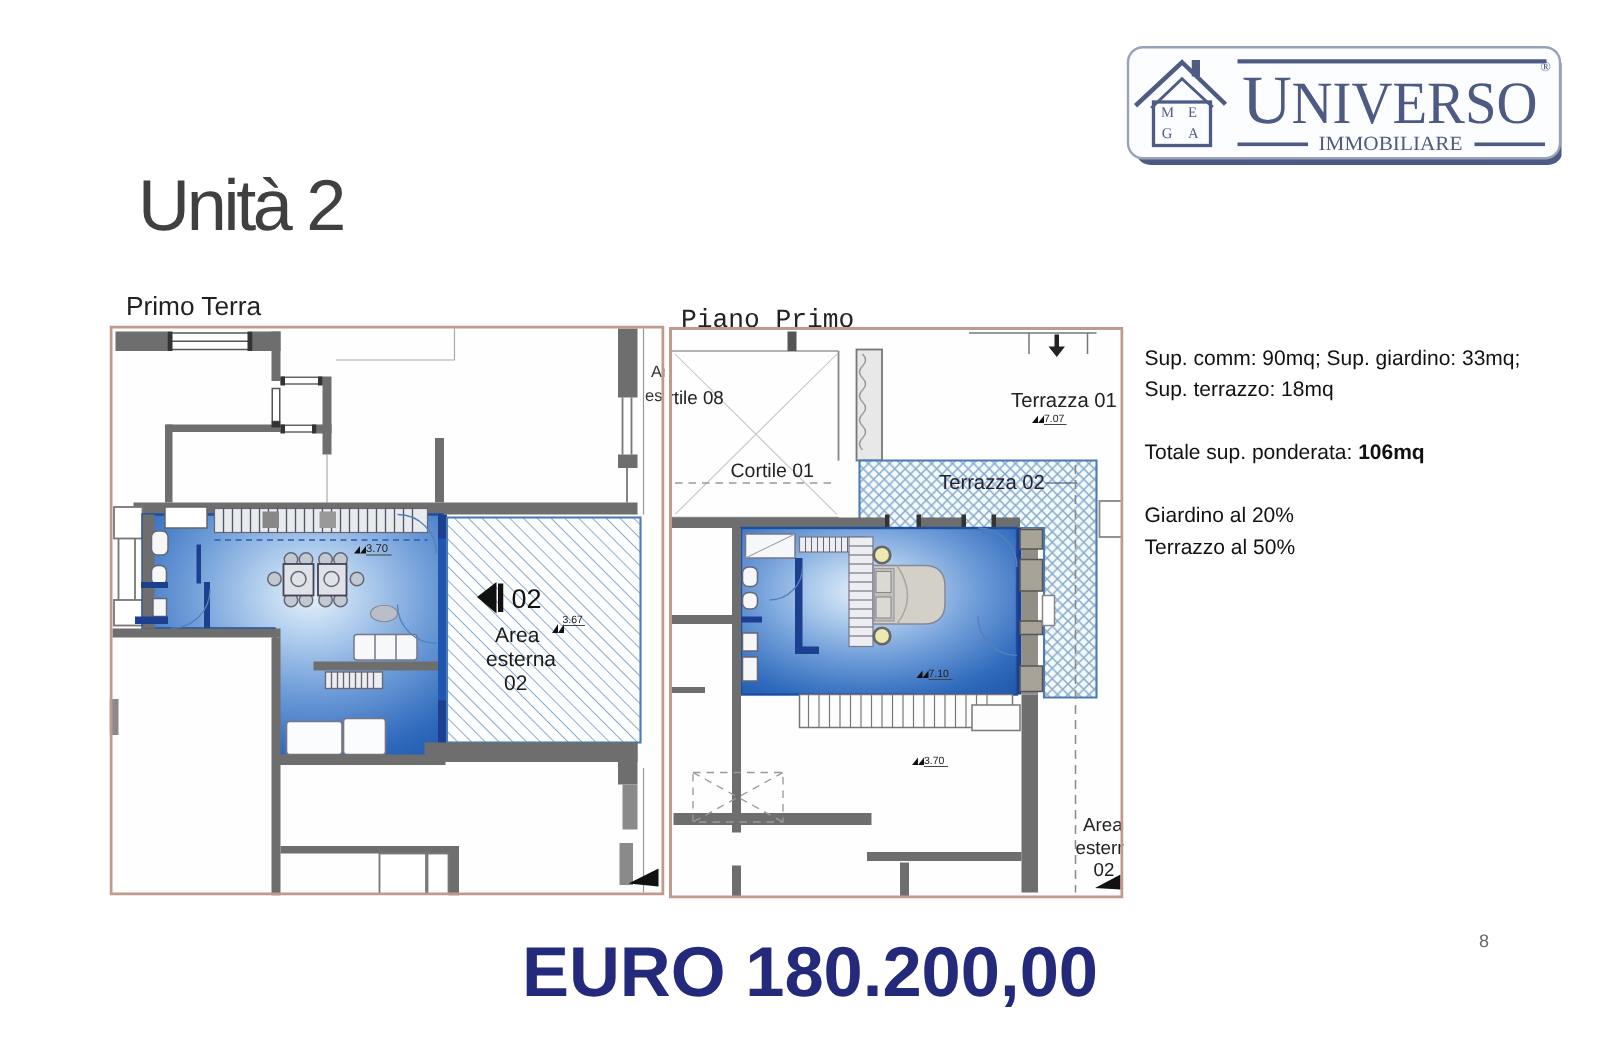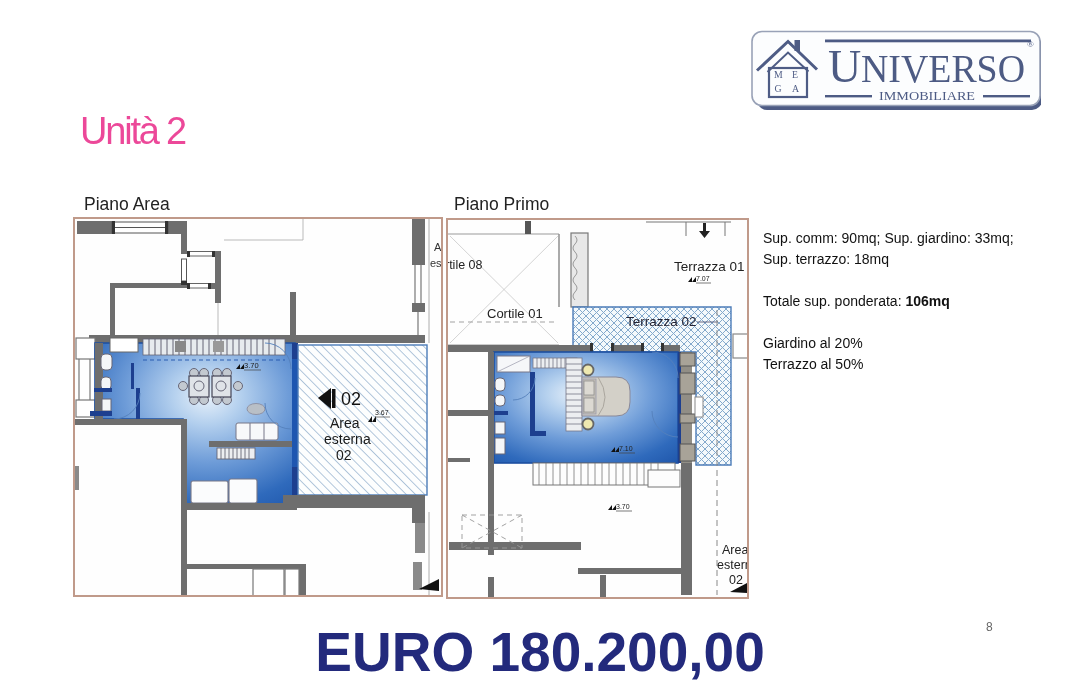--- a/index.html
+++ b/index.html
@@ -34,25 +34,25 @@
   <text x="279" y="17" font-family="Liberation Serif, serif" font-size="9" fill="#4d5b84">®</text>
 
   <g fill="#4d5b84" font-family="Liberation Serif, serif">
     <rect x="77" y="65" width="47" height="2.4"></rect>
     <text x="131" y="70" font-size="13.5" textLength="96" lengthAdjust="spacingAndGlyphs">IMMOBILIARE</text>
     <rect x="235" y="65" width="47" height="2.4"></rect>
   </g>
 </svg>
 </div>
 
-<div class="abs" style="left:80px;top:110px;font-size:38px;letter-spacing:-2.2px;color:#ec4899;">Unità 2</div>
-
-<div class="abs" style="left:84px;top:194px;font-size:17.5px;color:#222;">Piano Area</div>
-
-<div class="abs" style="left:454px;top:194px;font-size:17.5px;color:#222;">Piano Primo</div>
+<div class="abs" style="left:92px;top:110px;font-size:48px;letter-spacing:-2.2px;color:#404040;">Unità 2</div>
+
+<div class="abs" style="left:84px;top:194px;font-size:17.5px;color:#222;">Primo Terra</div>
+
+<div class="abs" style="left:454px;top:204px;font-size:17.5px;color:#222;font-family:Liberation Mono, monospace;">Piano Primo</div>
 
 <div class="abs" style="left:73px;top:217px;">
 <svg width="370" height="380" viewBox="0 0 370 380">
   <defs>
     <radialGradient id="broom" cx="0.56" cy="0.33" r="0.85">
       <stop offset="0" stop-color="#e8f1fa"></stop>
       <stop offset="0.2" stop-color="#b4d0ee"></stop>
       <stop offset="0.48" stop-color="#6e9cd8"></stop>
       <stop offset="0.78" stop-color="#2f6abc"></stop>
       <stop offset="1" stop-color="#1d54a9"></stop>
@@ -506,15 +506,15 @@
 </div>
 
 <div class="abs" style="left:763px;top:228px;width:300px;font-size:14px;color:#111;line-height:21px;">
   Sup. comm: 90mq; Sup. giardino: 33mq;<br>
   Sup. terrazzo: 18mq<br><br>
   Totale sup. ponderata: <b>106mq</b><br><br>
   Giardino al 20%<br>
   Terrazzo al 50%
 </div>
 
-<div class="abs" style="left:0;top:620px;width:1080px;text-align:center;font-size:55px;font-weight:bold;color:#232a7c;">EURO 180.200,00</div>
+<div class="abs" style="left:0;top:620px;width:1080px;text-align:center;font-size:47px;font-weight:bold;color:#232a7c;">EURO 180.200,00</div>
 
 <div class="abs" style="left:986px;top:620px;font-size:12px;color:#666;">8</div>
 
 </body></html>

